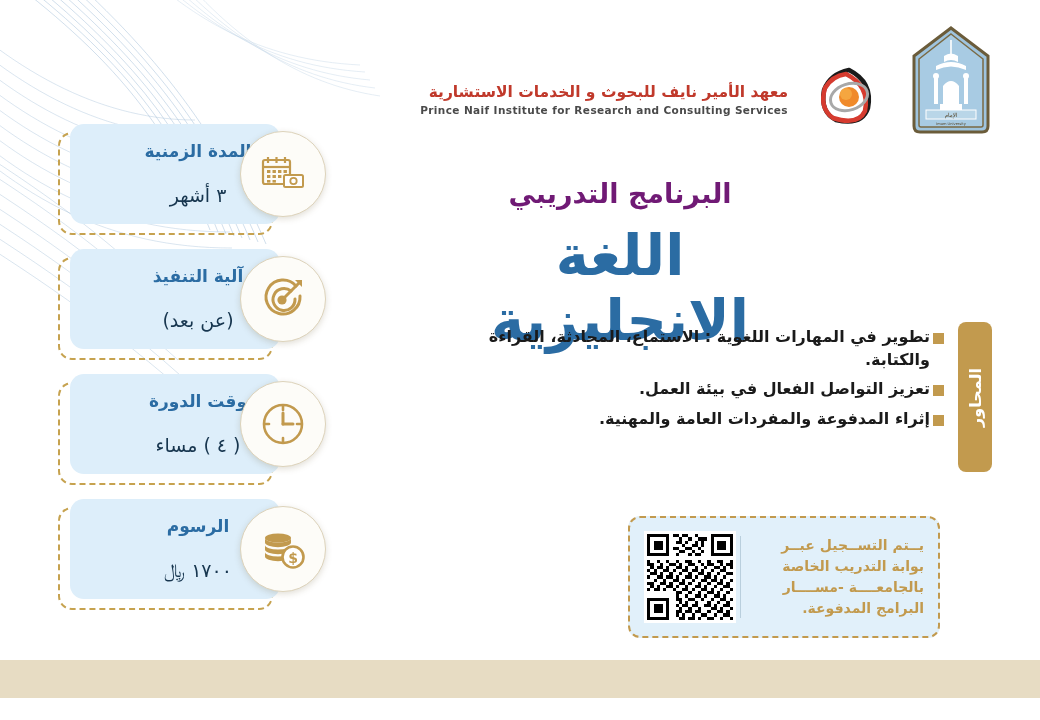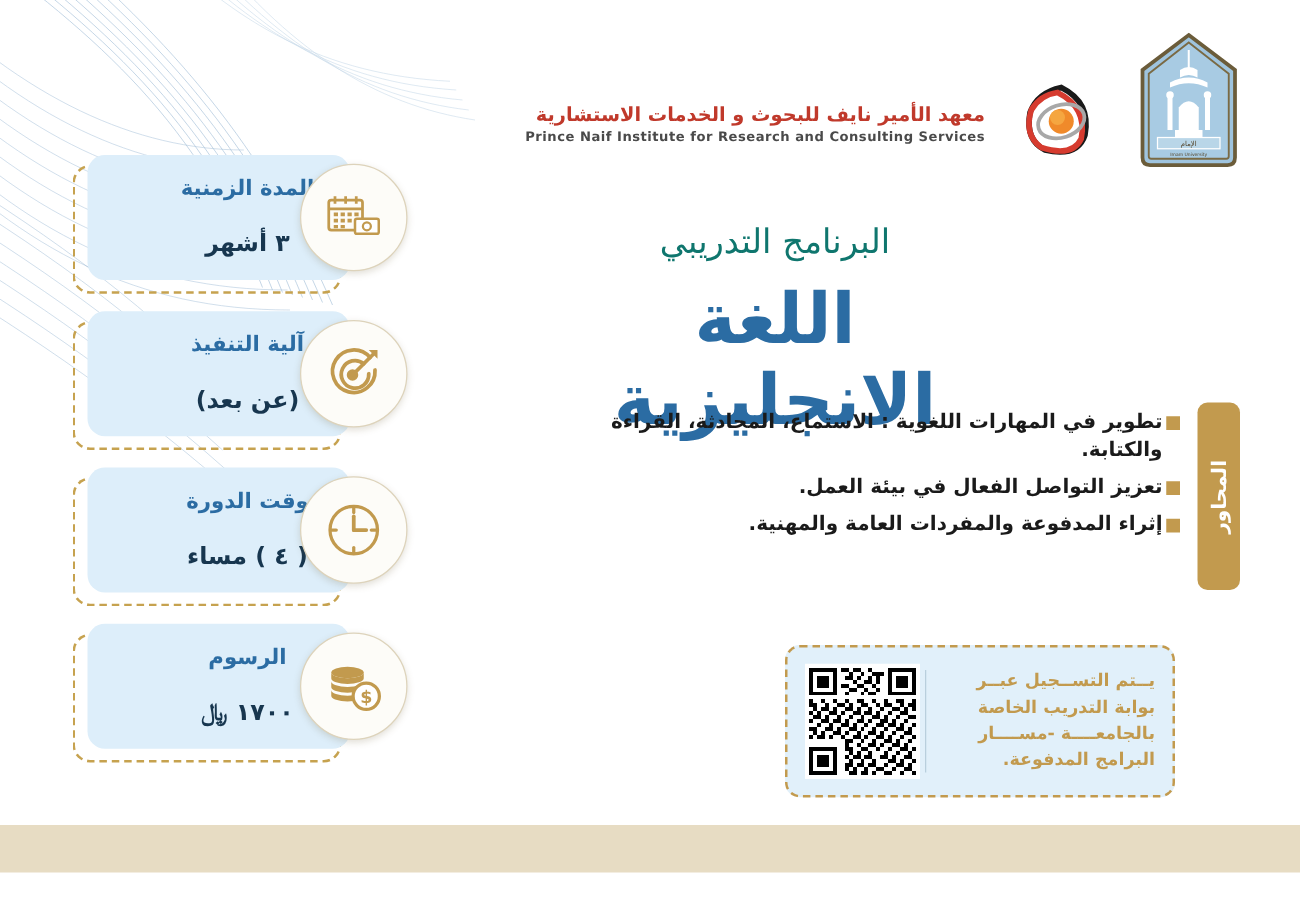--- a/index.html
+++ b/index.html
@@ -81,22 +81,22 @@
   .title-wrap {
     position: absolute;
     top: 178px;
     right: 60px;
     width: 560px;
     text-align: left;
     direction: rtl;
   }
   .title-sub {
     font-size: 27px;
-    font-weight: normal;
-    color: #0f766e;
+    font-weight: bold;
+    color: #701a75;
     letter-spacing: 0.5px;
     text-align: center;
     padding-right: 160px;
   }
   .title-main {
     font-size: 56px;
     font-weight: bold;
     color: #2b6ca3;
     margin-top: 14px;
     letter-spacing: 0.5px;
@@ -214,21 +214,21 @@
   .card-title {
     font-size: 17px;
     font-weight: bold;
     color: #2b6ca3;
     line-height: 1.2;
     text-align: center;
     white-space: nowrap;
   }
   .card-value {
     font-size: 19px;
-    font-weight: bold;
+    font-weight: normal;
     color: #17364f;
     line-height: 1.2;
     margin-top: 22px;
     text-align: left;
     white-space: nowrap;
   }
   .card-icon-circle {
     position: absolute;
     left: 182px;
     top: 7px;

